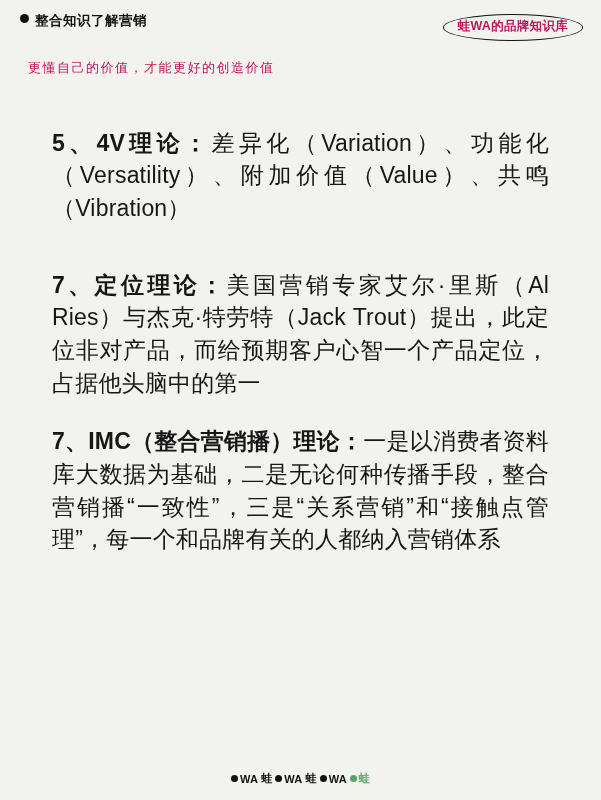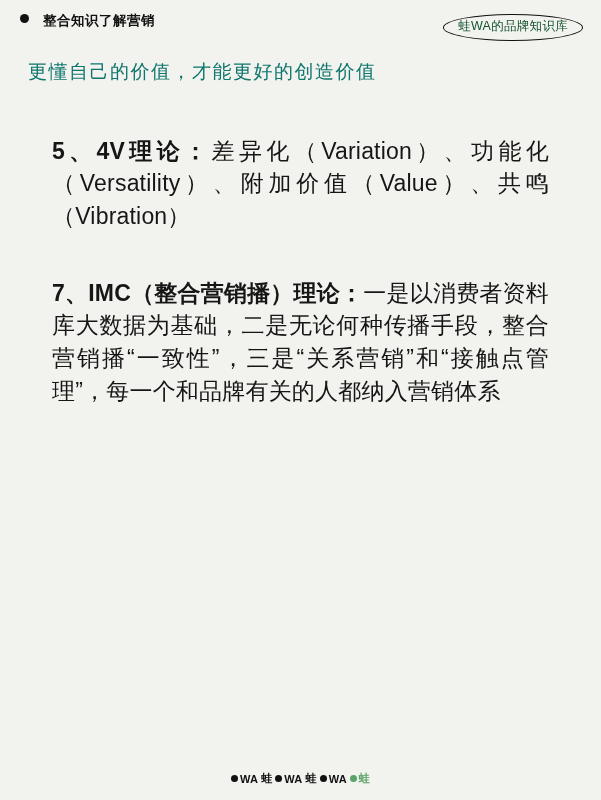--- a/index.html
+++ b/index.html
@@ -28,21 +28,21 @@
     display: flex;
     align-items: flex-start;
     justify-content: space-between;
     padding: 14px 18px 0 20px;
     box-sizing: border-box;
   }
 
   .header-left {
     display: flex;
     align-items: flex-start;
-    gap: 14px;
+    gap: 6px;
   }
 
   .dot-icon {
     width: 9px;
     height: 9px;
     border-radius: 50%;
     background: #111;
     display: inline-block;
     flex: none;
   }
@@ -53,31 +53,31 @@
     letter-spacing: 0.5px;
     color: #111;
     line-height: 1;
   }
 
   .brand-pill {
     border: 1.6px solid #111;
     border-radius: 50%/50%;
     padding: 5px 14px 6px;
     font-size: 12.5px;
-    font-weight: normal;
-    color: #14532d;
+    font-weight: bold;
+    color: #be185d;
     letter-spacing: 0.3px;
     white-space: nowrap;
     line-height: 1.1;
   }
 
   .subtitle {
     margin: 18px 0 0 28px;
-    font-size: 19px;
-    color: #0f766e;
+    font-size: 13px;
+    color: #be185d;
     letter-spacing: 1.5px;
     font-weight: 500;
   }
 
   
   .content {
     margin: 50px 52px 0 52px;
   }
 
   .entry {
@@ -150,20 +150,23 @@
 
   <div class="subtitle">更懂自己的价值，才能更好的创造价值</div>
 
   <div class="content">
 
     <div class="entry spaced-1">
       <p><span class="lead">5、4V理论：</span><span>差异化（Variation）、功能化（Versatility）、附加价值（Value）、共鸣（Vibration）</span></p>
     </div>
 
 
+    <div class="entry spaced-3">
+      <p><span class="lead">7、定位理论：</span><span>美国营销专家艾尔·里斯（Al Ries）与杰克·特劳特（Jack Trout）提出，此定位非对产品，而给预期客户心智一个产品定位，占据他头脑中的第一</span></p>
+    </div>
 
     <div class="entry">
       <p><span class="lead">7、IMC（整合营销播）理论：</span><span>一是以消费者资料库大数据为基础，二是无论何种传播手段，整合营销播“一致性”，三是“关系营销”和“接触点管理”，每一个和品牌有关的人都纳入营销体系</span></p>
     </div>
 
   </div>
 
   <div class="footer">
     <span class="footer-unit">
         <span class="fdot"></span>

